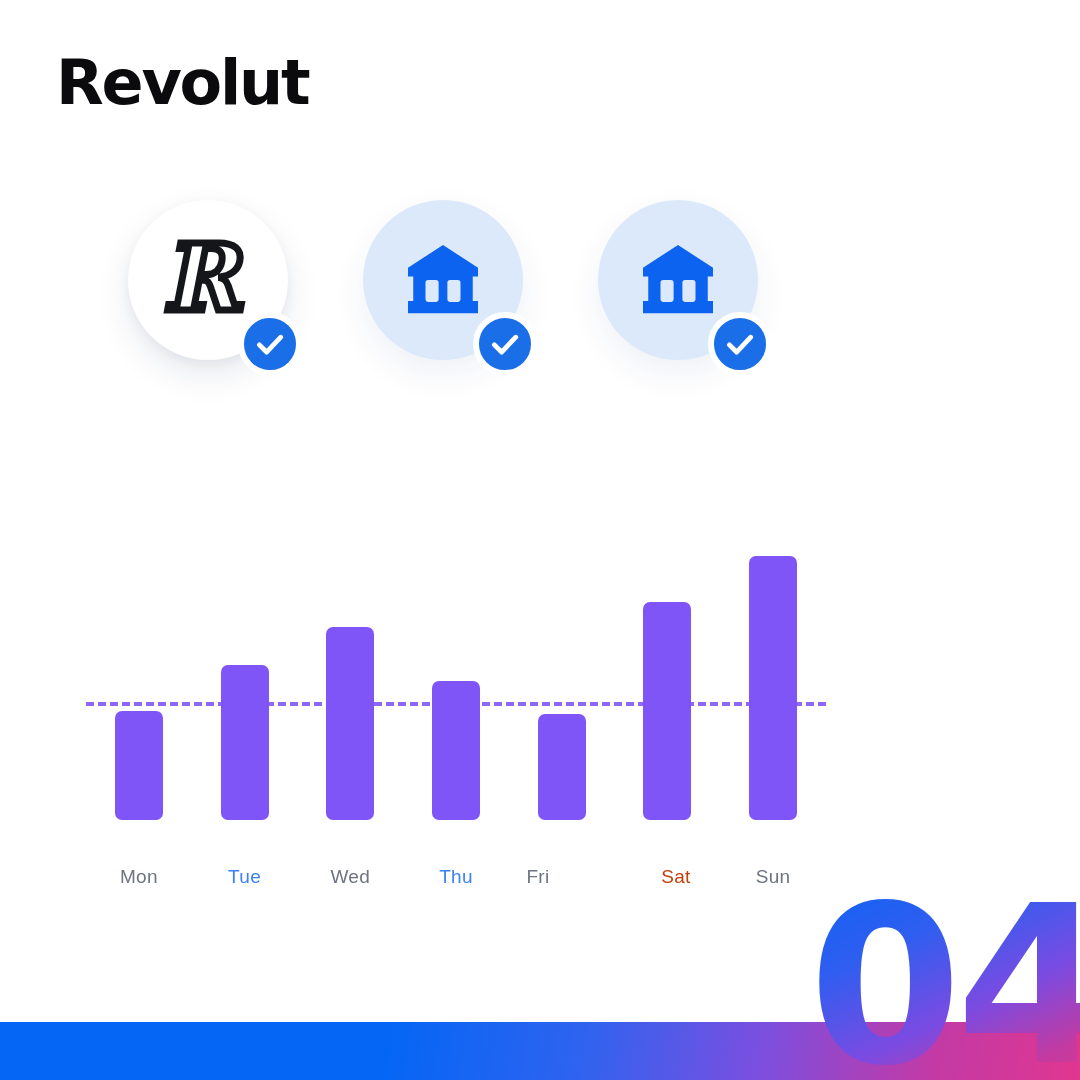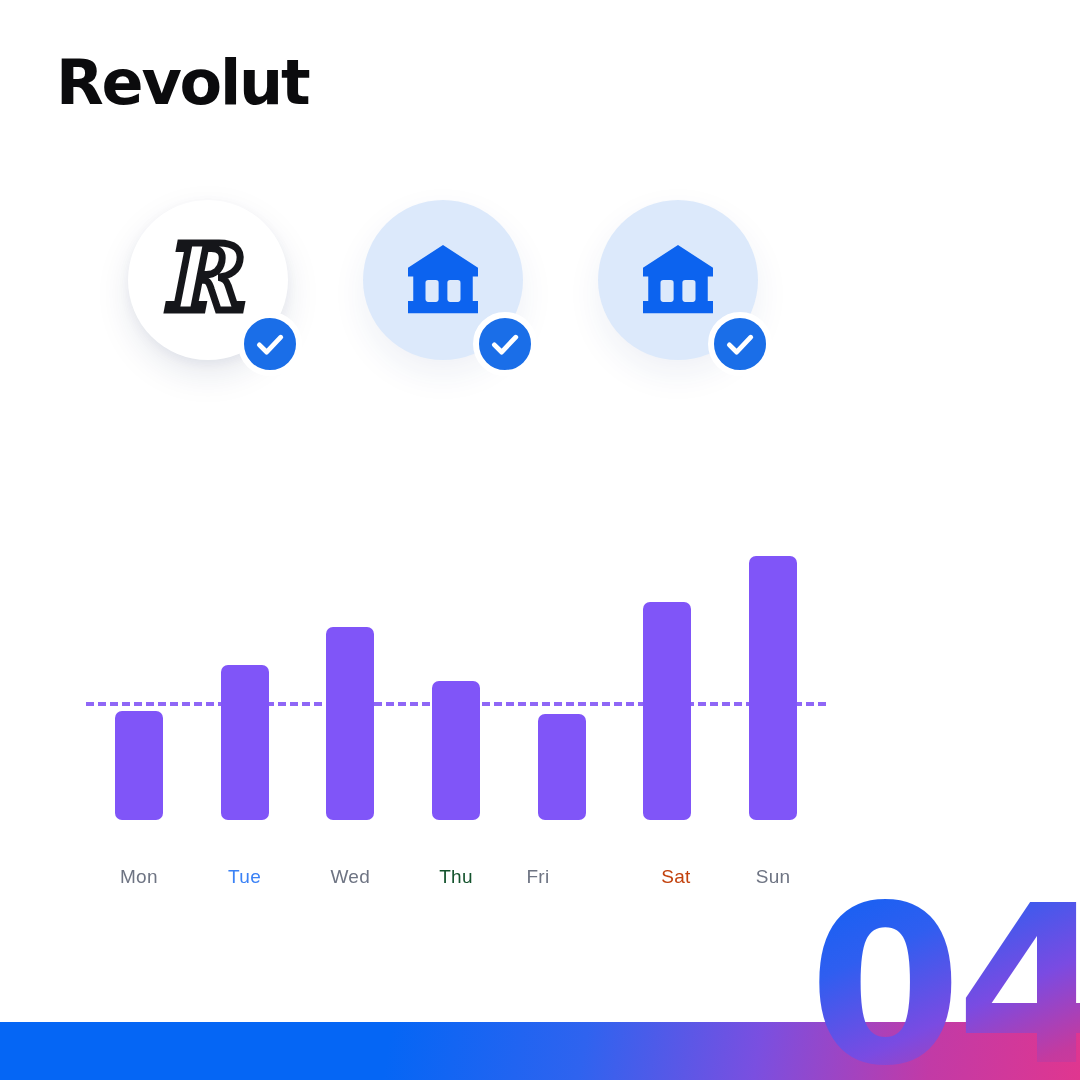--- a/index.html
+++ b/index.html
@@ -190,21 +190,21 @@
         <div class="bar" style="height: 193.12px; left: 240.286px; background: rgb(128, 85, 248);"></div>
         <div class="bar" style="height: 138.72px; left: 346px; background: rgb(128, 85, 248);"></div>
         <div class="bar" style="height: 106.08px; left: 451.714px; background: rgb(128, 85, 248);"></div>
         <div class="bar" style="height: 217.6px; left: 557.429px; background: rgb(128, 85, 248);"></div>
         <div class="bar" style="height: 263.84px; left: 663.143px; background: rgb(128, 85, 248);"></div>
       </div>
     <div class="xlabels">
         <div class="xlab" style="left: -2.14286px; color: rgb(110, 116, 131);">Mon</div>
         <div class="xlab" style="left: 103.571px; color: #3b82f6;">Tue</div>
         <div class="xlab" style="left: 209.286px; color: rgb(110, 116, 131);">Wed</div>
-        <div class="xlab" style="left: 315px; color: #14532d;">Thu</div>
+        <div class="xlab" style="left: 315px; color: #3b82f6;">Thu</div>
         <div class="xlab" style="left: 397px; color: rgb(110, 116, 131);">Fri</div>
         <div class="xlab" style="left: 535px; color: #c2410c;">Sat</div>
         <div class="xlab" style="left: 632.143px; color: rgb(110, 116, 131); text-align: center;">Sun</div>
       </div>
   </div>
 
   <div class="band"></div>
   <div class="bignum">04</div>
 
 </div>

